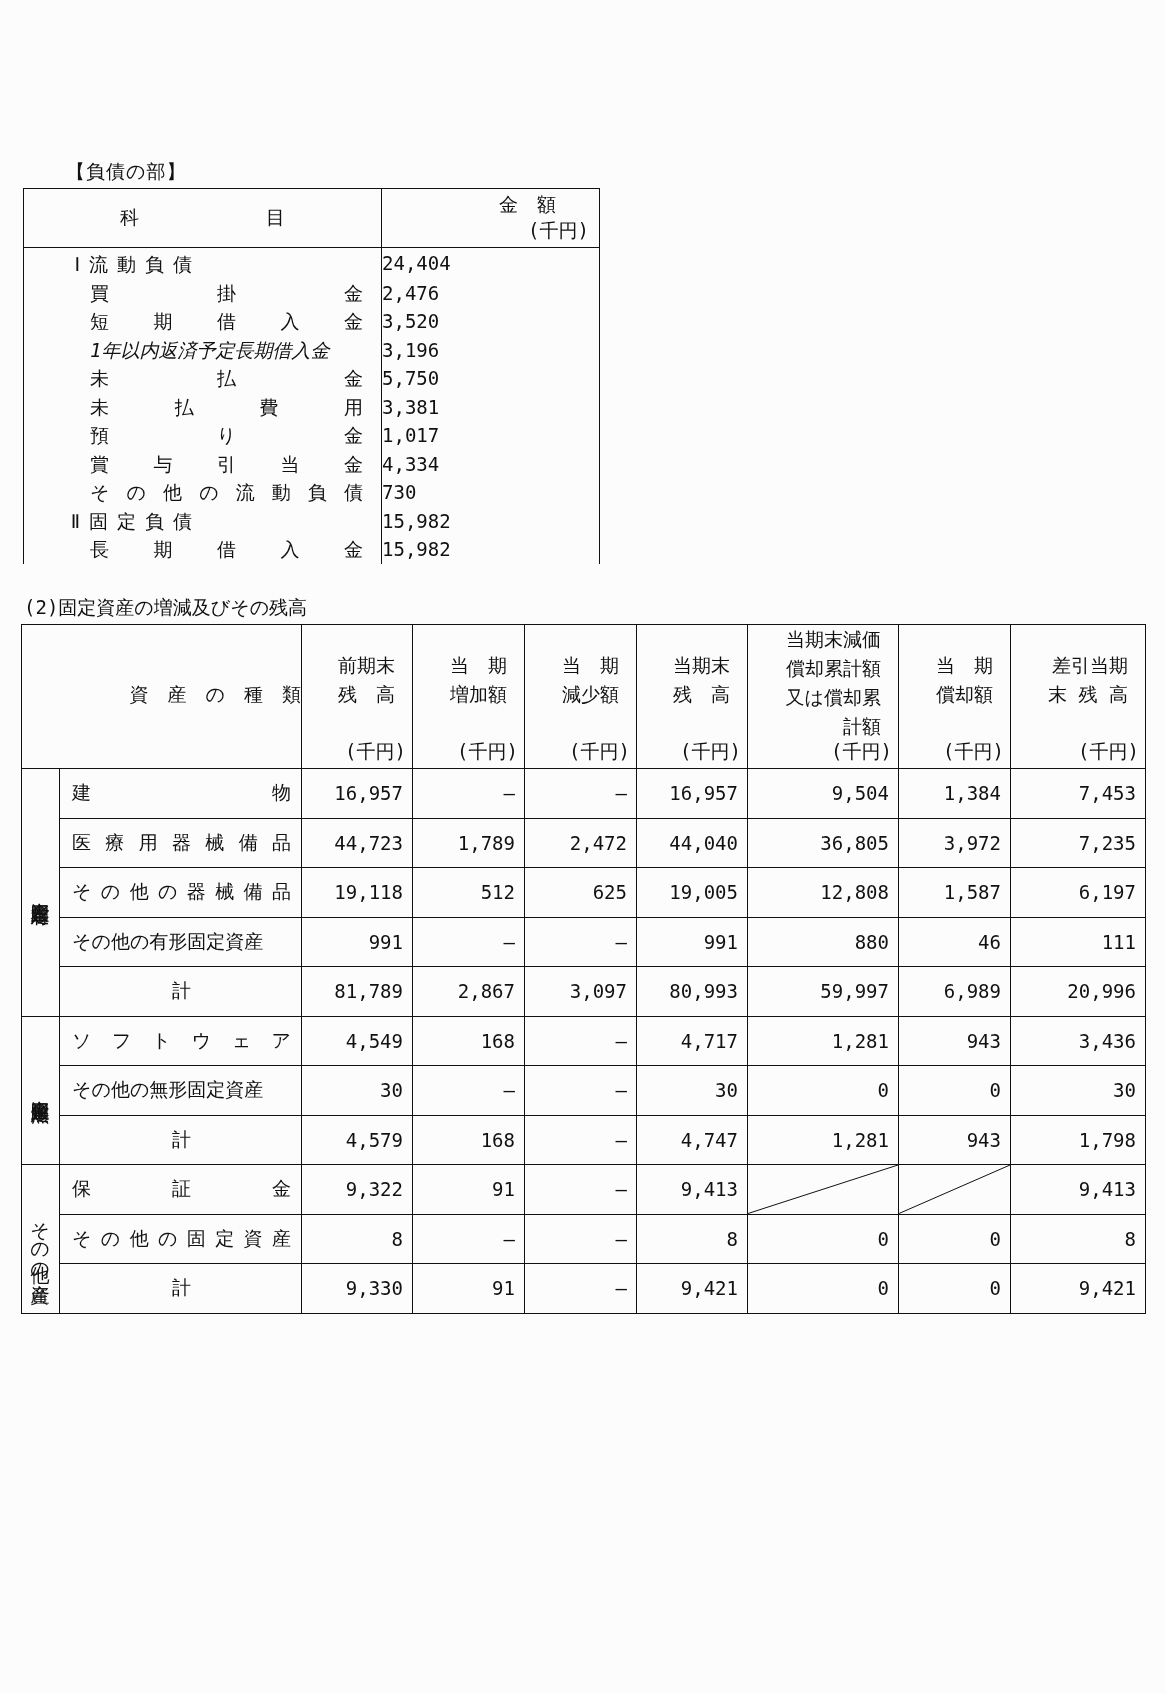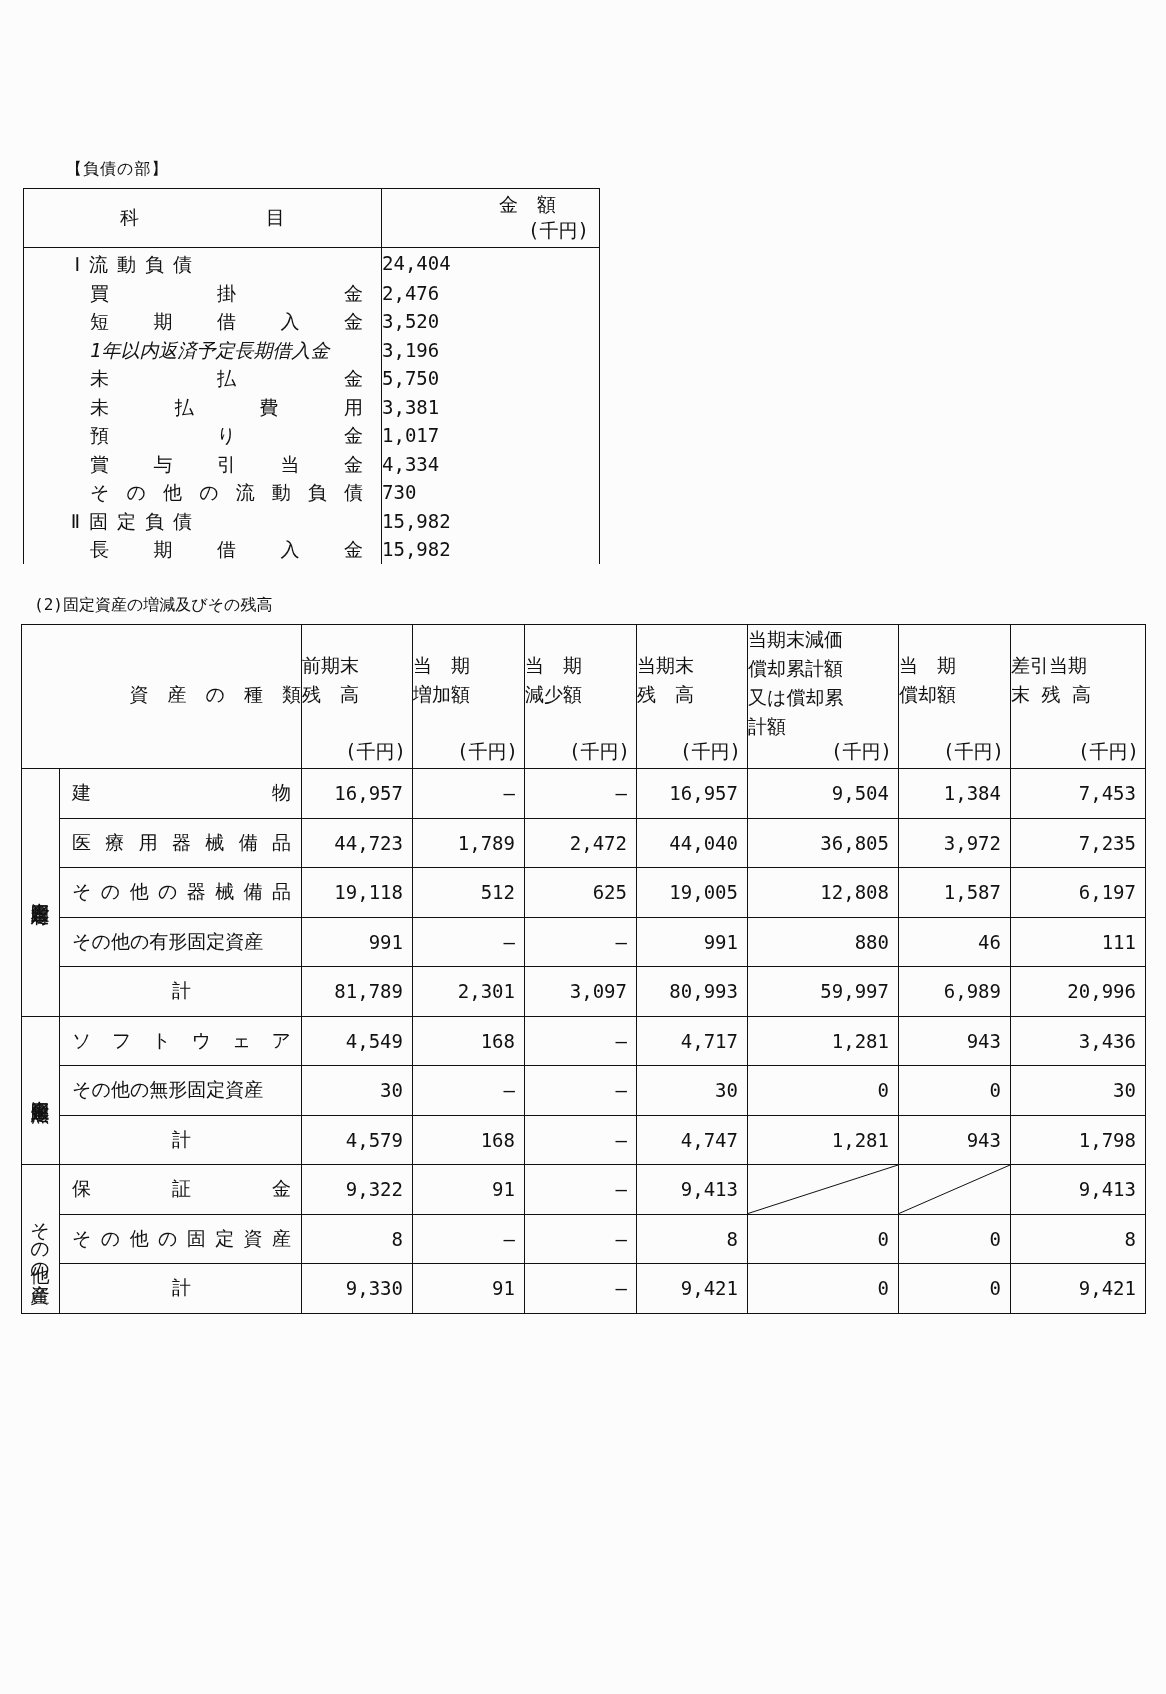--- a/index.html
+++ b/index.html
@@ -1,38 +1,38 @@
 <!DOCTYPE html>
 <html><head>
 <meta charset="utf-8">
 <style>
   html, body { margin:0; padding:0; background:#fcfcfc; }
   body { width:1166px; height:1694px; position:relative; overflow:hidden;
          font-family:"DejaVu Sans Mono","Liberation Mono",monospace; color:#111; }
   .abs { position:absolute; }
-  .heading { font-size:16px; letter-spacing:1px; }
+  .heading { font-size:19px; letter-spacing:1px; }
   table { border-collapse:collapse; position:absolute; table-layout:fixed; }
   td, th { border:1.5px solid #111; padding:0; font-weight:normal; font-size:19px; }
   
   #liab { left:23px; top:188px; width:576px; }
   #liab .hcell { height:58px; vertical-align:middle; }
   #liab .hleft { text-align:center; letter-spacing:0; }
   #liab .hleft span { display:inline-block; }
   #liab .body td { border-top:none; border-bottom:none; }
   #liab .lrow { height:28.5px; line-height:28.5px; }
   .item { display:flex; justify-content:space-between; margin-left:66px; margin-right:18px; }
   .item.free { justify-content:flex-start; letter-spacing:0;font-style:italic; }
   .section { display:flex; margin-left:18px; letter-spacing:9px; }
   .section .num { width:38px; letter-spacing:0; }
   .amt { padding-right:62px; }
   .total-label { text-align:center; letter-spacing:8px; }
   
   #fa { left:21px; top:624px; width:1124px; }
   #fa th { vertical-align:top; height:143px; position:relative; line-height:29px; }
-  #fa th .t { position:absolute; left:0; right:17px; top:26px; text-align:left; }
+  #fa th .t { position:absolute; left:0; right:17px; top:26px; text-align:right; }
   #fa th .t.top0 { top:0; }
   #fa th .u { position:absolute; right:6px; bottom:2px; }
   #fa td { height:48.5px; }
   .num { text-align:right; padding-right:9px; }
   .cat { text-align:center; vertical-align:middle; width:36px; line-height:23px; font-size:19px; }
   .name { padding:0 10px 0 12px; }
   .name .spread { display:flex; justify-content:space-between; }
   .name.center { text-align:center; }
   .diag { position:relative; }
   .diag svg { position:absolute; left:0; top:0; width:100%; height:100%; }
@@ -172,21 +172,21 @@
             <span>借</span>
             <span>入</span>
             <span>金</span>
           </div>
         </td>
         <td class="amt">15,982</td>
       </tr>
     </tbody>
 </table>
 
-<div class="abs heading" style="left:34px;top:595px;letter-spacing:0;">(2)固定資産の増減及びその残高</div>
+<div class="abs heading" style="left:24px;top:595px;letter-spacing:0;">(2)固定資産の増減及びその残高</div>
 
 <table id="fa">
   <colgroup>
     <col style="width:38px">
       <col style="width:242px">
     <col style="width:111px">
       <col style="width:112px">
       <col style="width:112px">
     <col style="width:111px">
       <col style="width:151px">
@@ -317,21 +317,21 @@
         <td class="num">―</td>
         <td class="num">―</td>
         <td class="num">991</td>
         <td class="num">880</td>
         <td class="num">46</td>
         <td class="num">111</td>
       </tr>
       <tr>
         <td class="name center"><span>計</span></td>
         <td class="num">81,789</td>
-        <td class="num">2,301</td>
+        <td class="num">2,867</td>
         <td class="num">3,097</td>
         <td class="num">80,993</td>
         <td class="num">59,997</td>
         <td class="num">6,989</td>
         <td class="num">20,996</td>
       </tr>
       <tr>
         <td class="cat" rowspan="3">
           <div style="writing-mode:vertical-rl;text-orientation:upright;margin:0 auto;letter-spacing:-1px;">無形固定資産</div>
         </td>

